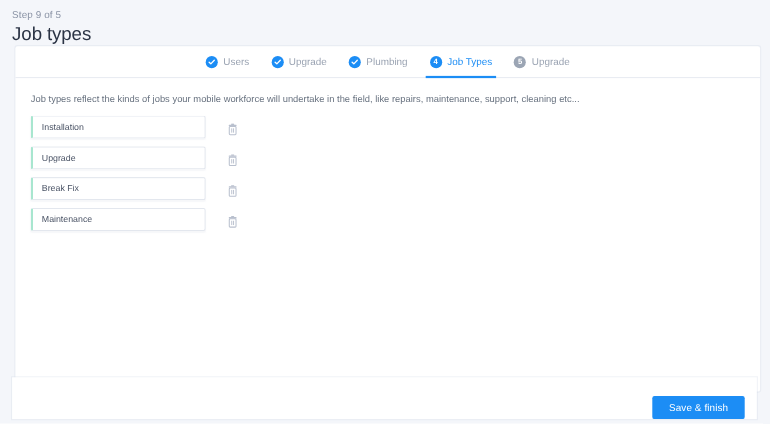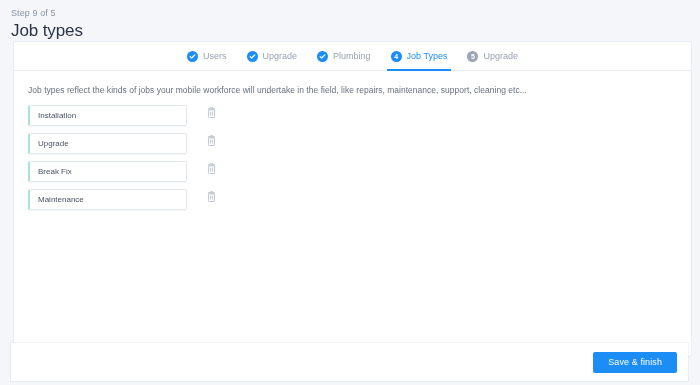--- a/index.html
+++ b/index.html
@@ -113,21 +113,21 @@
   .description {
     font-size: 8.5px;
     color: #67717f;
     line-height: 12px;
     margin: 0 0 9px 0;
     letter-spacing: .02px;
   }
 
   .job-row {
     display: flex;
-    align-items: flex-start;
+    align-items: flex-end;
     height: 21px;
     margin-bottom: 7px;
   }
   .job-input {
     width: 159px;
     height: 21px;
     box-sizing: border-box;
     border: 1px solid #e3e7ee;
     border-left: 2px solid #a8e6cf;
     border-radius: 2px;
@@ -161,21 +161,21 @@
   
   .footer {
     position: absolute;
     left: 11px;
     top: 343px;
     width: 677px;
     height: 38px;
     background: #ffffff;
     box-shadow: 0 0 0 1px rgba(210,216,228,.30);
     display: flex;
-    align-items: center;
+    align-items: flex-end;
     justify-content: flex-end;
     padding-right: 11px;
     box-sizing: border-box;
   }
   .primary-btn {
     background: #1c8df5;
     color: #ffffff;
     border: 0;
     border-radius: 2px;
     font-family: "Liberation Sans", sans-serif;

